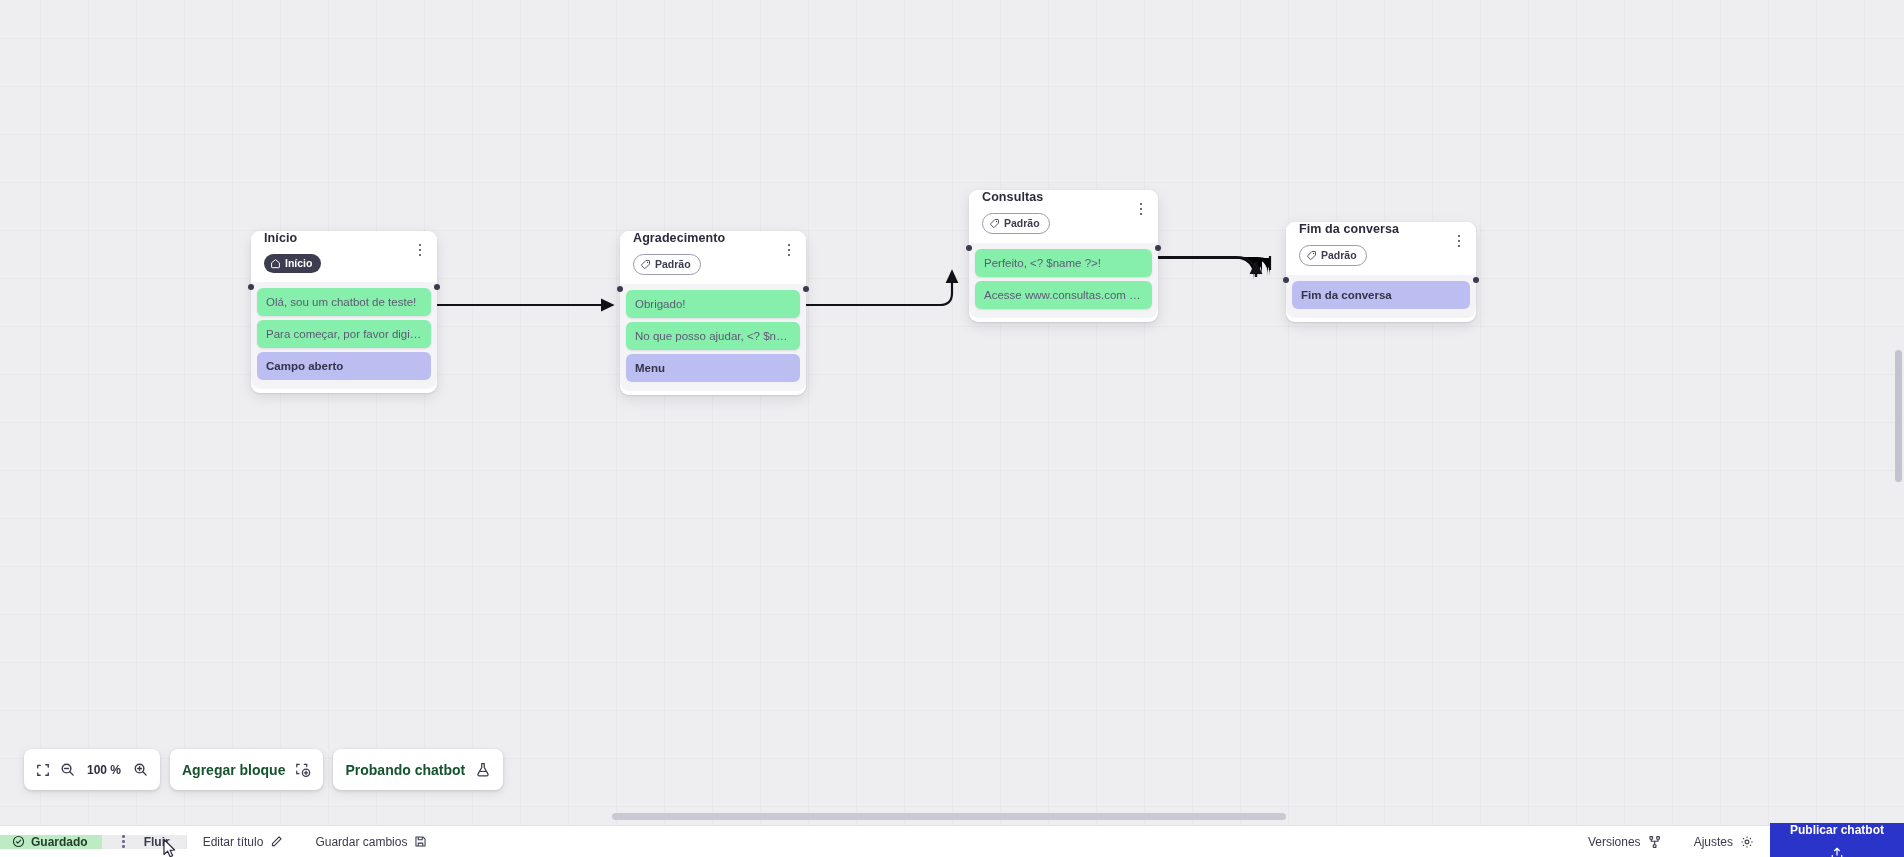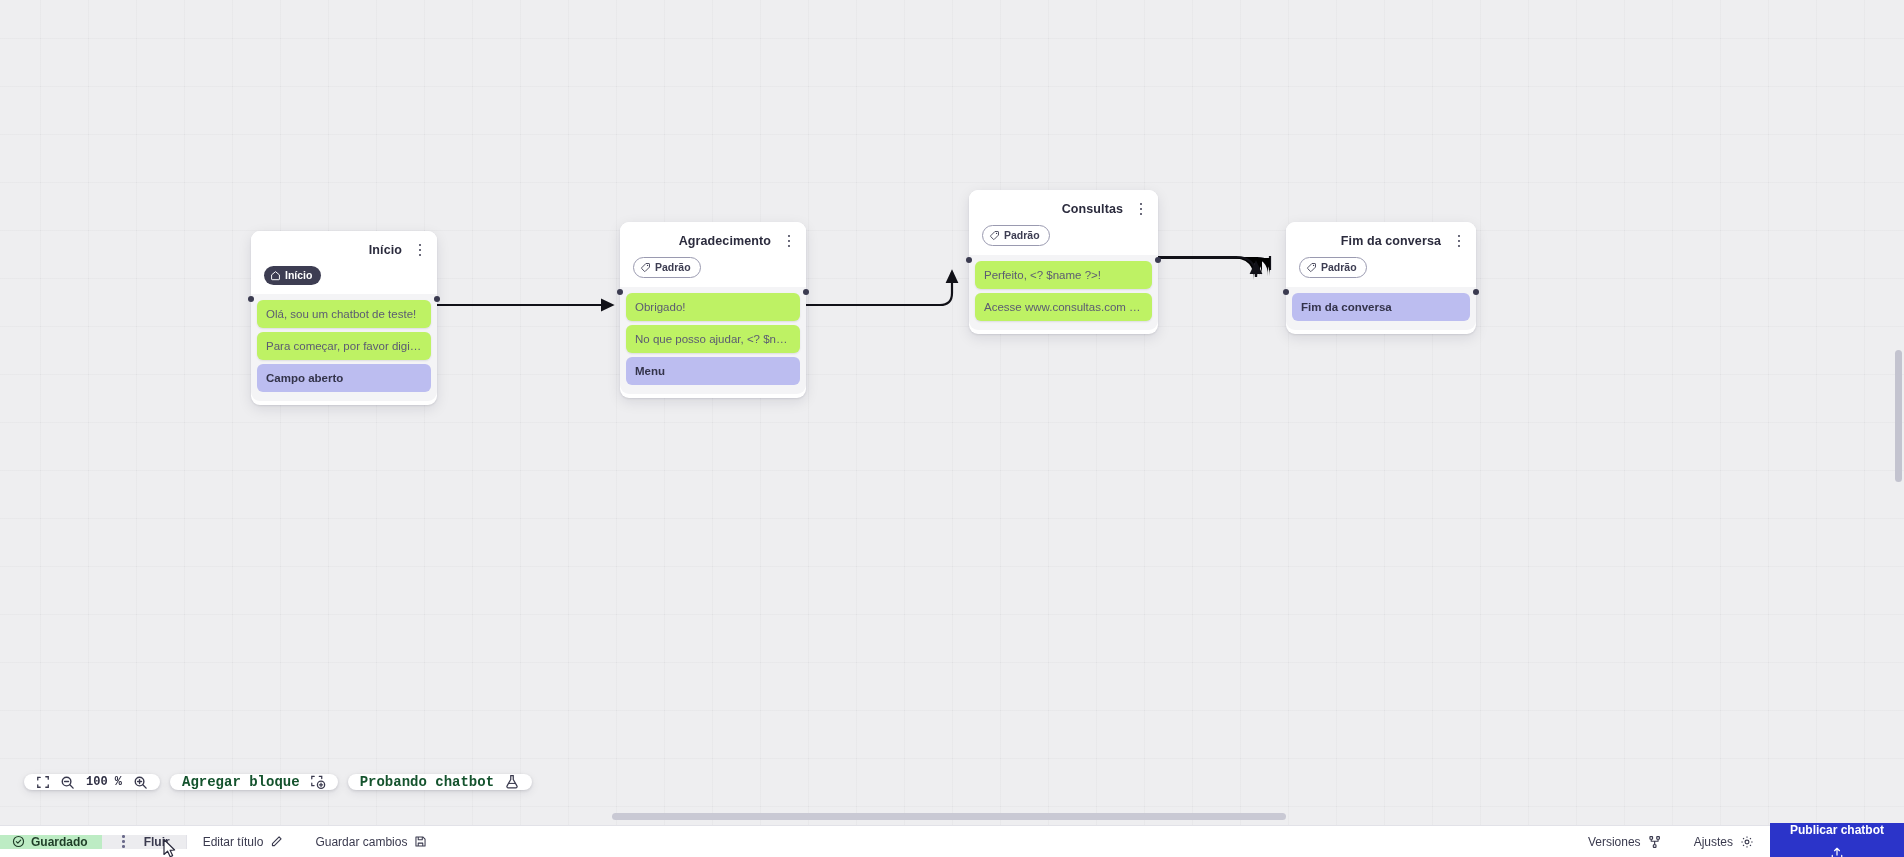--- a/index.html
+++ b/index.html
@@ -49,24 +49,23 @@
   .node-card {
     position: absolute;
     z-index: 5;
     background: #ffffff;
     border-radius: 9px;
     box-shadow: 0 1px 2px rgba(20,20,45,0.10), 0 4px 14px rgba(20,20,45,0.10);
     padding-bottom: 4px;
   }
   .node-head {
     position: relative;
-    padding: 12px 13px 9px 13px;
+    padding: 0 13px 9px 13px;
     background:#fff;
     border-radius: 9px 9px 0 0;
-    text-align: right;
   }
   .node-title {
     font-size: 12.5px;
     font-weight: 700;
     color: #2b2b3d;
     letter-spacing: 0.1px;
     line-height: 15px;
     padding-right: 22px;
     white-space: nowrap;
   }
@@ -111,21 +110,21 @@
     color: #3d3d52;
     border: 1px solid #9a9ab0;
   }
   .badge svg { display:block; }
 
   
   .rows { padding: 0 6px; }
   .row {
     font-size: 11.5px;
     color: #5b5b72;
-    background: #bef264;
+    background: #86efac;
     border-radius: 6px;
     padding: 7px 9px;
     margin-bottom: 4px;
     box-shadow: 0 1px 2px rgba(20,20,45,0.10);
     white-space: nowrap;
     overflow: hidden;
     text-overflow: ellipsis;
     line-height: 14px;
   }
   .row.accent {
@@ -156,30 +155,29 @@
     left: 24px;
     bottom: 35px;
     display: flex;
     gap: 10px;
     z-index: 20;
   }
   .tb-group {
     background: #ffffff;
     border-radius: 8px;
     box-shadow: 0 1px 3px rgba(20,20,45,0.14), 0 3px 10px rgba(20,20,45,0.08);
-    height: 16px;
+    height: 41px;
     display: flex;
     align-items: center;
     padding: 8px 12px;
     gap: 10px;
     font-size: 12px;
     color: #33334a;
     cursor: pointer;
     white-space: nowrap;
-    font-family: Liberation Mono, monospace;
   }
   .tb-group .sep-label { font-weight: 600; font-size: 14px; color:#14532d; }
   .tb-icon { display:flex; align-items:center; justify-content:center; cursor:pointer; }
   .zoom-value { font-size: 12px; font-weight: 700; color:#2e2e42; min-width:38px; text-align:center;}
 
   
   #bottom-bar {
     position: absolute;
     left: 0; bottom: 0;
     width: 1904px;
@@ -316,21 +314,21 @@
       <span class="port left"></span>
       <span class="port right"></span>
       <div class="rows">
         <div class="row">Olá, sou um chatbot de teste!</div>
         <div class="row">Para começar, por favor digite o ...</div>
         <div class="row accent">Campo aberto</div>
       </div>
     </div>
   </div>
 
-  <div class="node-card" style="left:620px; top:222px; width:186px;">
+  <div class="node-card" style="left:620px; top:231px; width:186px;">
     <div class="node-head">
       <div class="node-title">Agradecimento</div>
       <div class="kebab">
           <i></i>
           <i></i>
           <i></i>
         </div>
       <div class="badge-row">
         <span class="badge outline">
           <svg width="11" height="11" viewBox="0 0 16 16" fill="none">

